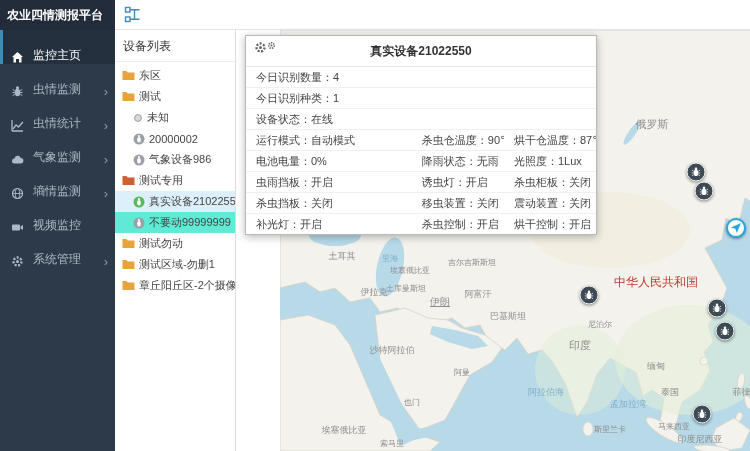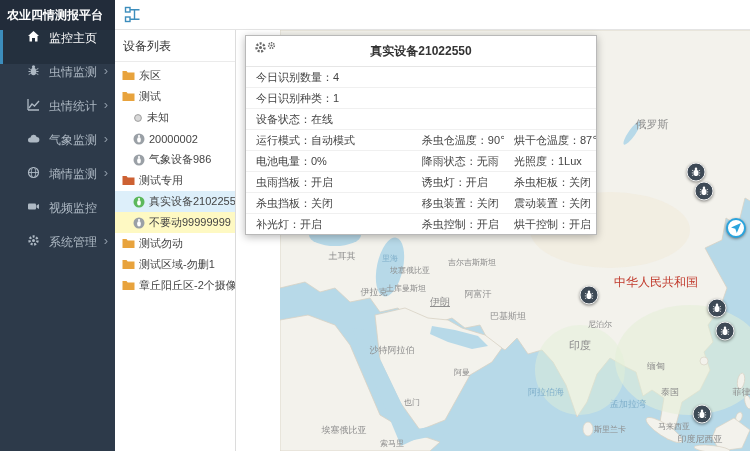--- a/index.html
+++ b/index.html
@@ -3,21 +3,21 @@
 <meta charset="utf-8">
 <style>
   html,body{margin:0;padding:0;}
   body{width:750px;height:451px;position:relative;overflow:hidden;
        font-family:"Liberation Sans","DejaVu Sans",sans-serif;background:#fff;}
 
   
   .sidebar{position:absolute;left:0;top:0;width:115px;height:451px;background:#2d3a4a;z-index:30;}
   .sidebar-header{height:30px;background:#222c3a;color:#fff;font-size:12px;font-weight:bold;
                   line-height:30px;padding-left:7px;white-space:nowrap;overflow:hidden;}
-  .menu-item{height:34px;display:flex;align-items:flex-start;padding:0 24px;color:#aeb9c4;
+  .menu-item{height:34px;display:flex;align-items:flex-end;padding:0 8px;color:#aeb9c4;
              font-size:12px;cursor:pointer;position:relative;border-left:3px solid transparent;}
   .menu-item.active{background:#24303e;color:#fff;border-left:3px solid #3c8dbc;}
   .micon{width:17px;display:inline-flex;margin-right:5px;flex:none;}
   .mlabel{white-space:nowrap;}
   .chev{position:absolute;right:7px;font-size:13px;line-height:1;color:#8d99a6;}
 
   
   .topbar{position:absolute;left:115px;top:0;width:635px;height:30px;background:#fff;
           border-bottom:1px solid #e4e4e4;box-sizing:border-box;display:flex;align-items:center;
           padding-left:9px;z-index:25;}
@@ -25,21 +25,21 @@
 
   
   .device-panel{position:absolute;left:115px;top:30px;width:121px;height:421px;background:#fff;
                 border-right:1px solid #dcdcdc;box-sizing:border-box;z-index:20;overflow:hidden;}
   .panel-title{padding:8px 8px 6px;border-bottom:1px solid #ebebeb;color:#333;font-size:12px;}
   .tree{padding-top:3px;}
   .tree-row{display:flex;align-items:center;height:21px;padding-left:7px;color:#444;
             white-space:nowrap;font-size:11px;cursor:pointer;}
   .tree-row.child{padding-left:18px;}
   .tree-row.sel-light{background:#ddeffa;}
-  .tree-row.sel-strong{background:#fef9c3;}
+  .tree-row.sel-strong{background:#5eead4;}
   .ticon{display:inline-flex;margin-right:4px;flex:none;}
 
   
   .map{position:absolute;left:236px;top:30px;width:514px;height:421px;background:#b7d9e8;
        overflow:hidden;z-index:1;margin-left:44px;}
   .map svg.base{position:absolute;left:0;top:0;}
   .map-label{position:absolute;transform:translate(-50%,-50%);color:#8d8d8d;
              white-space:nowrap;pointer-events:none;z-index:3;}
   .map-label.water{color:#7fafca;}
   .map-label.country-major{color:#c0392b;}

